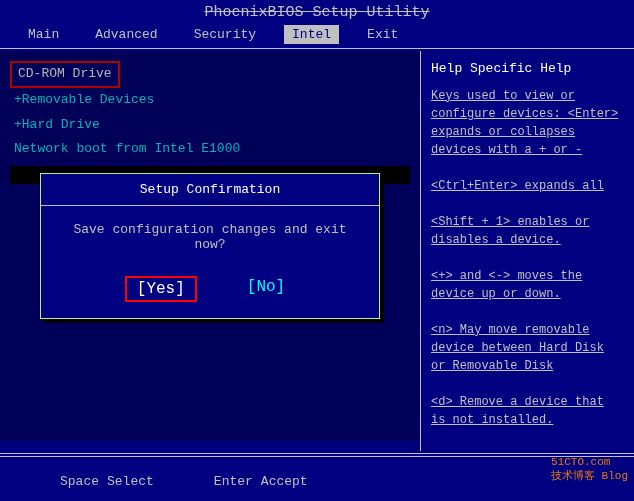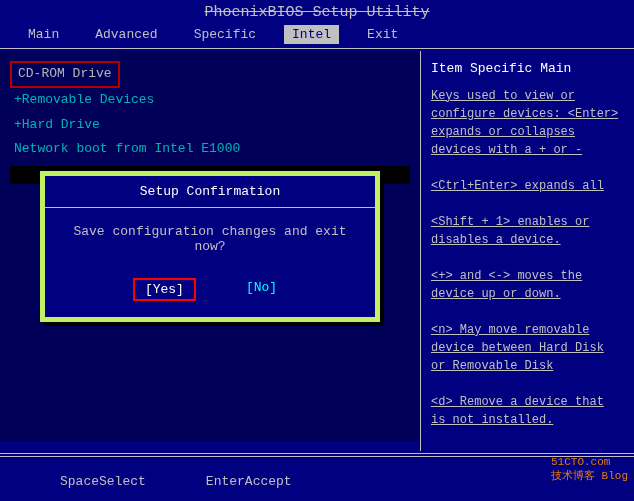--- a/index.html
+++ b/index.html
@@ -107,21 +107,21 @@
       width: 420px;
       height: 390px;
       background: rgba(0,0,0,0.3);
       display: flex;
       align-items: center;
       justify-content: center;
       z-index: 10;
     }
     #modal-dialog {
       background: #000080;
-      border: 5px solid #bef264;
+      border: 1px solid #bef264;
       width: 340px;
       padding: 0;
       box-shadow: 4px 4px 0 #000000;
     }
     #modal-title-bar {
       background: #000080;
       text-align: center;
       padding: 8px 10px;
       color: #ffffff;
       font-size: 13px;
@@ -139,21 +139,21 @@
     }
     #modal-buttons {
       display: flex;
       justify-content: center;
       gap: 40px;
     }
     .modal-btn {
       color: #00ffff;
       padding: 2px 10px;
       cursor: pointer;
-      font-size: 13px;
+      font-size: 16px;
       font-family: "Courier New", Courier, monospace;
     }
     .modal-btn.focused {
       border: 2px solid #ff0000;
       color: #ffffff;
     }
 
     
     #status-bar {
       height: 36px;
@@ -161,20 +161,21 @@
       border-top: 1px solid #c0c0c0;
       display: flex;
       align-items: center;
       padding: 0 60px;
       gap: 60px;
       color: #c0c0c0;
       font-size: 13px;
     }
     .status-item {
       display: flex;
+      gap: 8px;
       align-items: flex-start;
       margin-top: 13px;
     }
     .status-key {
       color: #c0c0c0;
     }
     .status-label {
       color: #c0c0c0;
     }
 
@@ -199,21 +200,21 @@
 </head>
 <body>
 
 <div id="title-bar">
   <span class="title-text">PhoenixBIOS Setup Utility</span>
 </div>
 
 <div id="menu-bar">
   <div class="menu-item">Main</div>
   <div class="menu-item">Advanced</div>
-  <div class="menu-item">Specific</div>
+  <div class="menu-item">Security</div>
   <div class="menu-item active">Intel</div>
   <div class="menu-item">Exit</div>
 </div>
 
 <div class="h-divider"></div>
 
 <div id="main-content">
 
   <div id="left-panel">
     <div class="boot-item selected">
@@ -250,21 +251,21 @@
               <span>[No]</span>
             </div>
           </div>
         </div>
       </div>
     </div>
   </div>
 
   <div id="right-panel">
     <div class="help-title">
-      <span>Item Specific Main</span>
+      <span>Help Specific Help</span>
     </div>
     <div style="font-size:12px; line-height:1.5; color:#c0c0c0;text-decoration:underline;">
       Keys used to view or configure devices: &lt;Enter&gt; expands or collapses devices with a + or -<br><br>
       &lt;Ctrl+Enter&gt; expands all<br><br>
       &lt;Shift + 1&gt; enables or disables a device.<br><br>
       &lt;+&gt; and &lt;-&gt; moves the device up or down.<br><br>
       &lt;n&gt; May move removable device between Hard Disk or Removable Disk<br><br>
       &lt;d&gt; Remove a device that is not installed.
     </div>
   </div>

